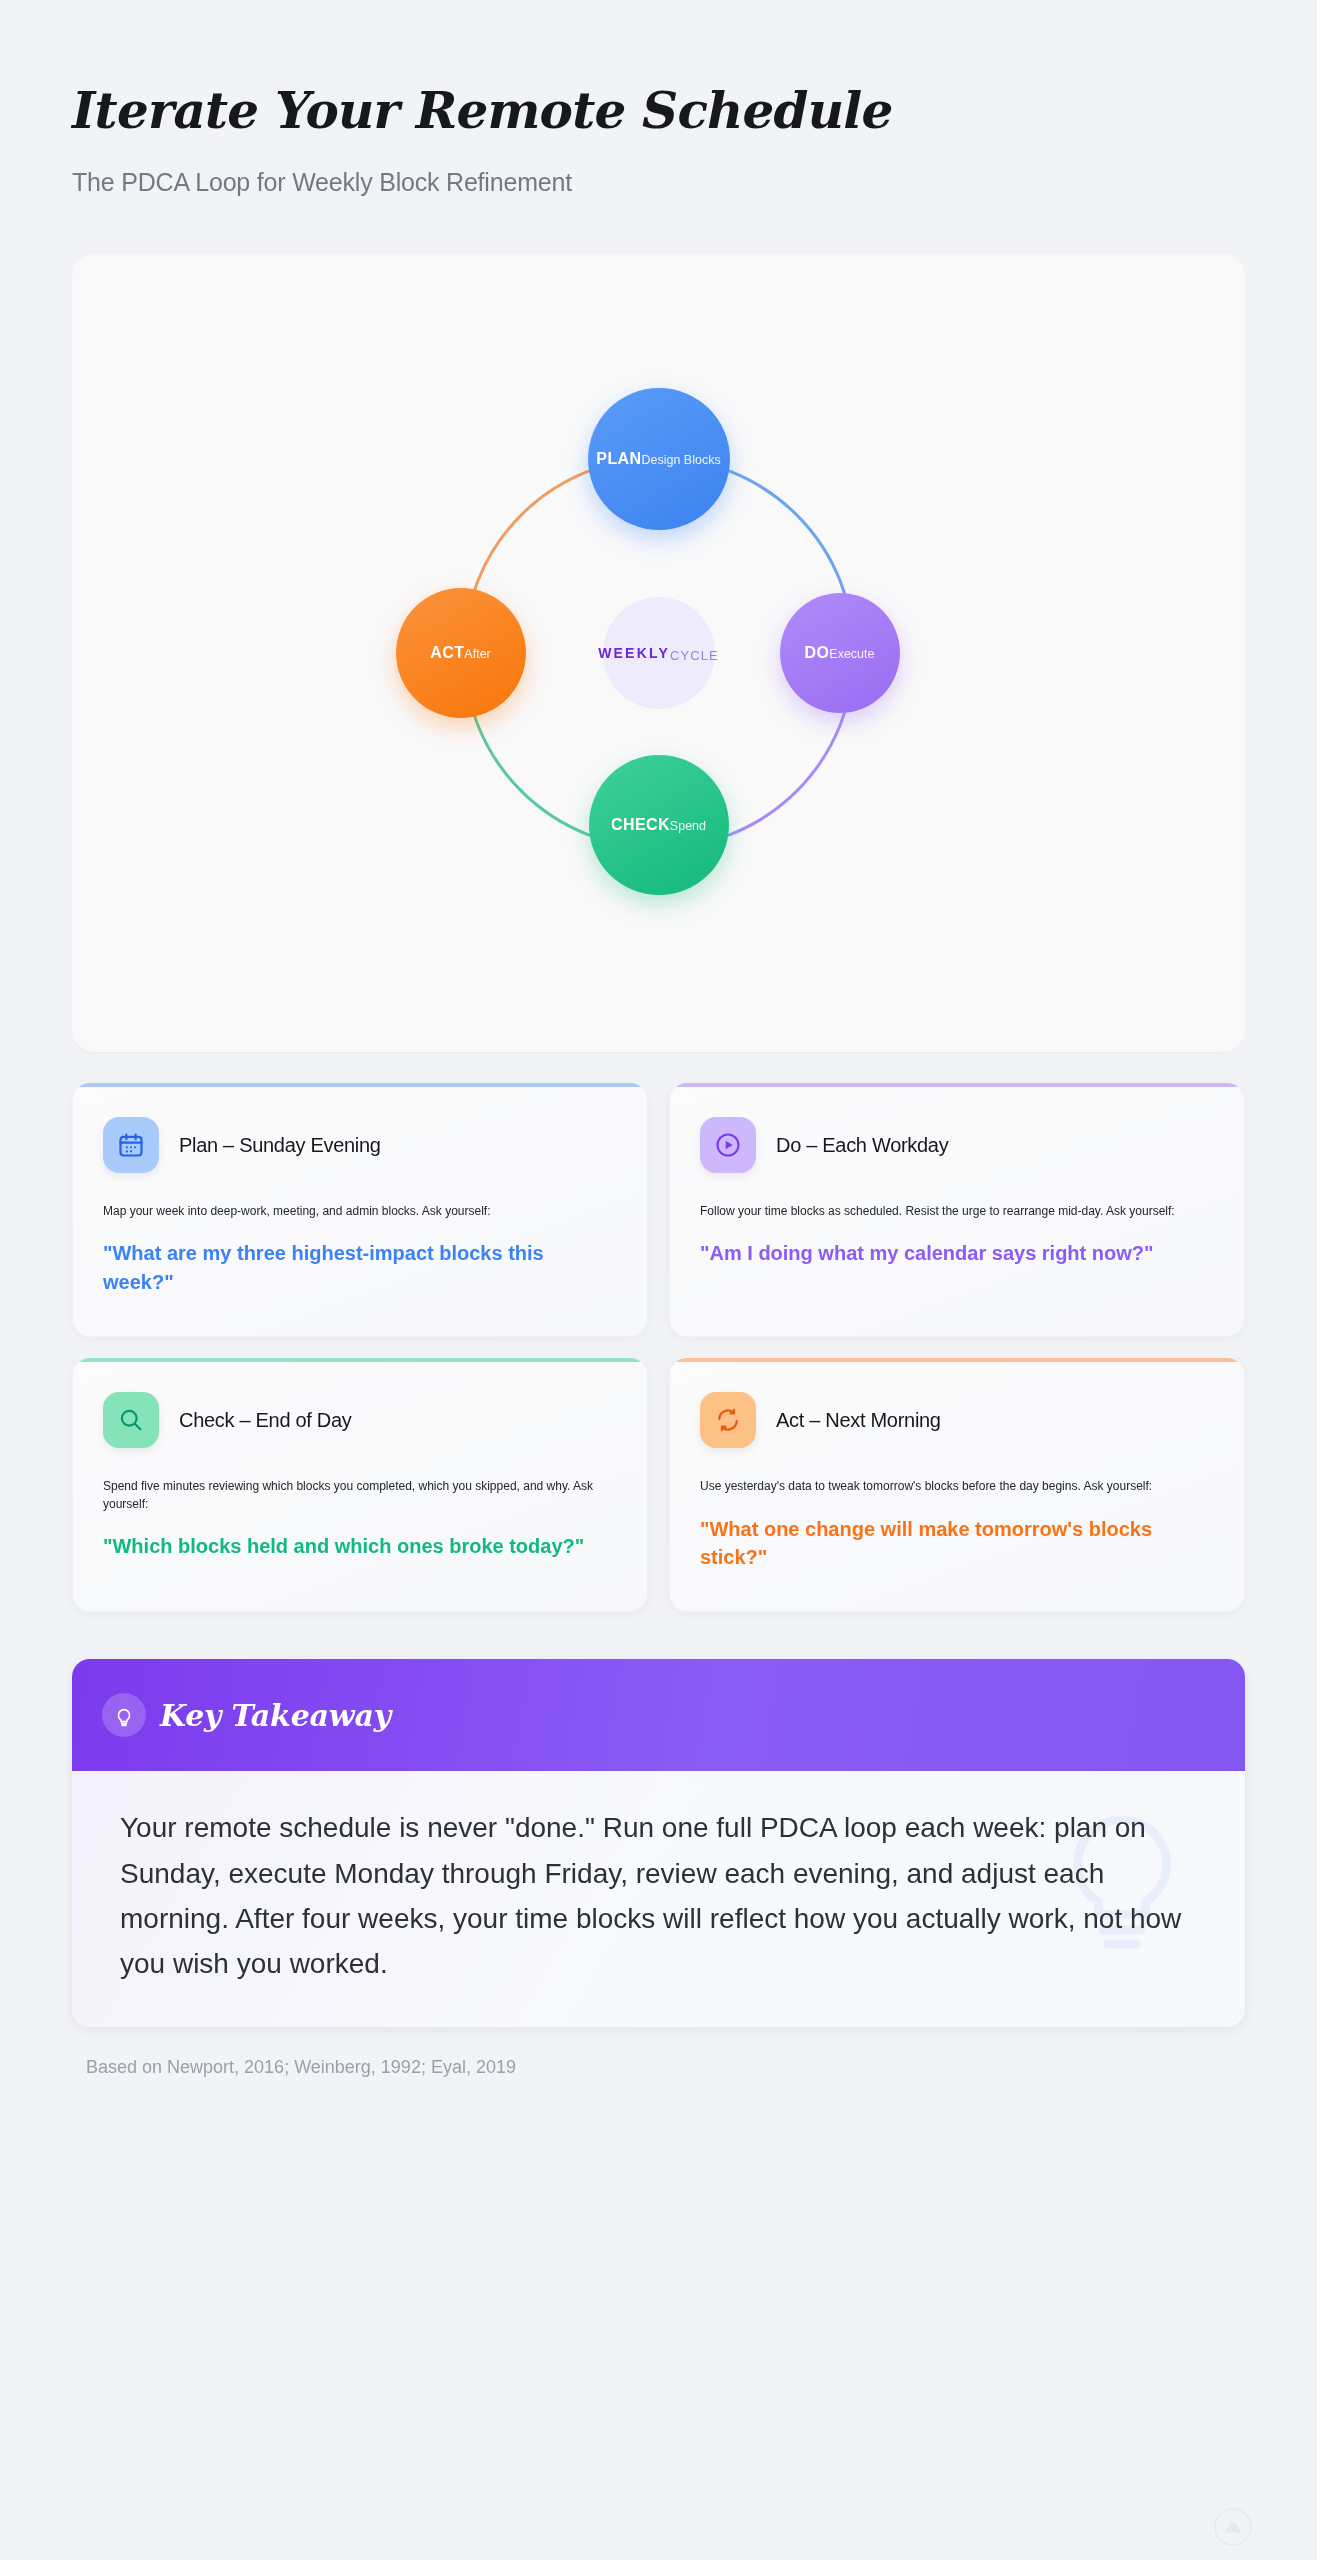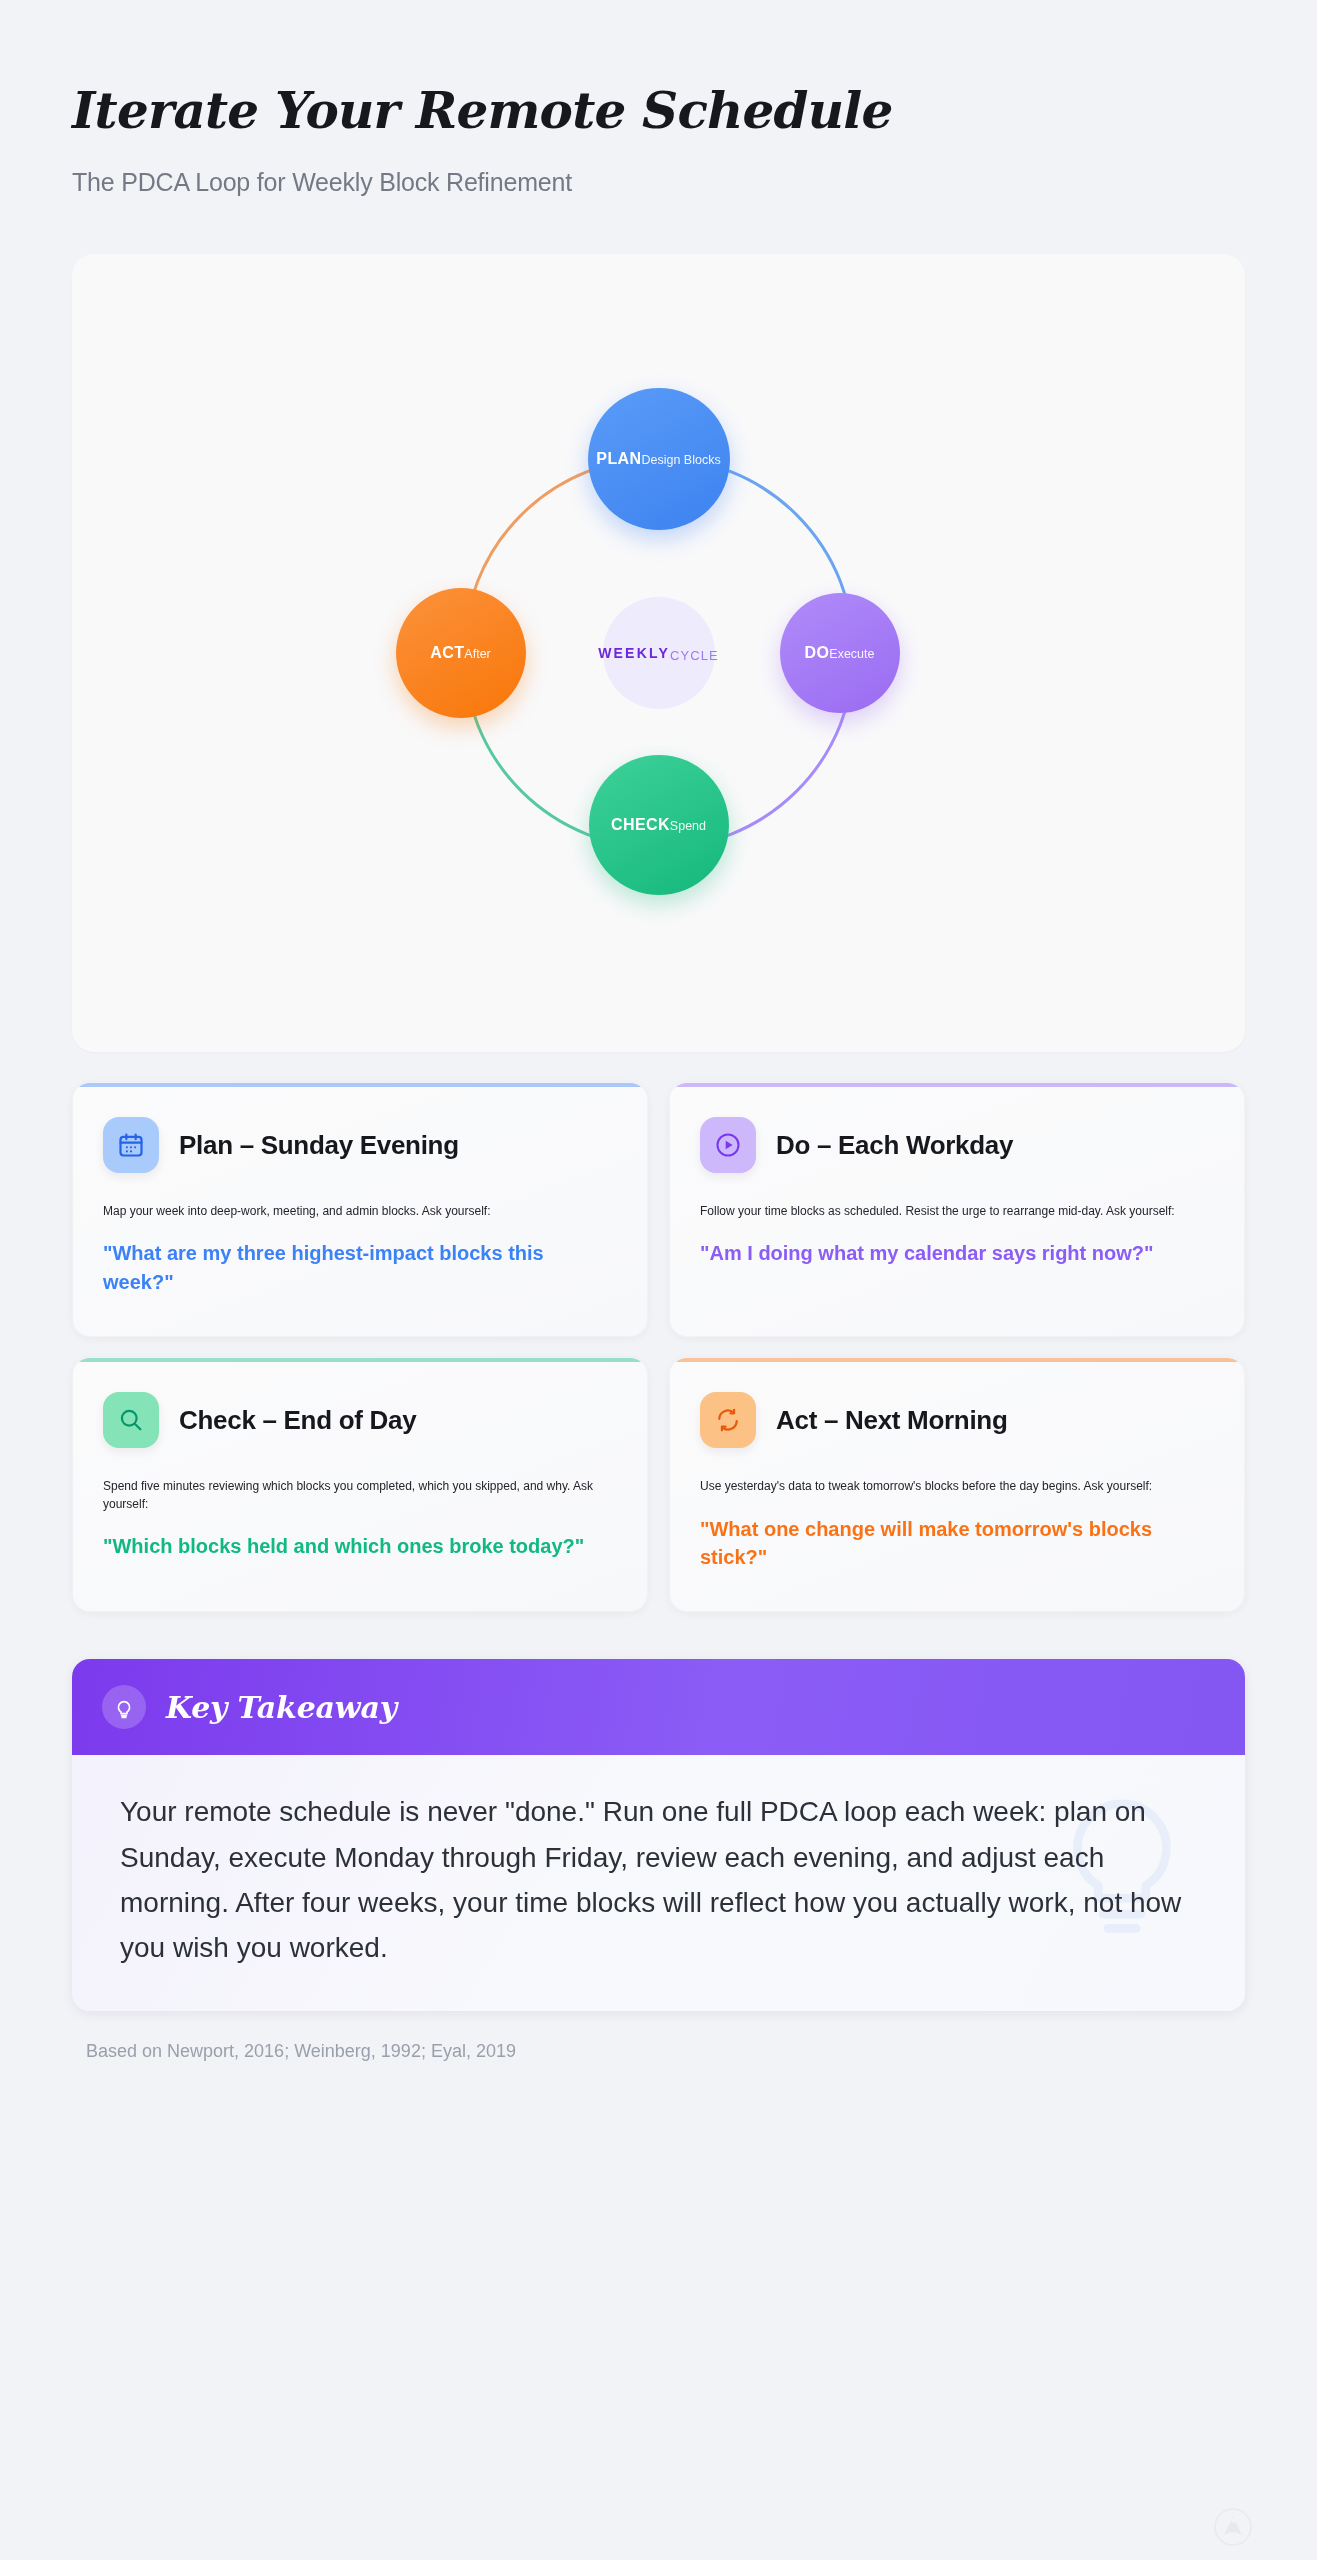--- a/index.html
+++ b/index.html
@@ -143,21 +143,21 @@
   .icon-tile {
     width: 56px; height: 56px;
     border-radius: 16px;
     background: var(--tile);
     display: flex; align-items: center; justify-content: center;
     flex: 0 0 auto;
     box-shadow: 0 4px 10px rgba(30,35,60,.07);
   }
   .icon-tile svg { width: 28px; height: 28px; }
   .card-title {
-    font-size: 26px; font-weight: bold;
+    font-size: 20px; font-weight: normal;
     color: #16181d; letter-spacing: -0.3px;
   }
   .card-body {
     margin-top: 30px;
     font-size: 12px;
     line-height: 1.45;
     color: #22252c;
   }
   .card-quote {
     margin-top: 19px;
@@ -169,22 +169,22 @@
 
   
   .takeaway {
     margin-top: 47px;
     border-radius: 18px;
     overflow: hidden;
     box-shadow: 0 3px 12px rgba(30,25,80,.07);
   }
   .takeaway-head {
     background: linear-gradient(100deg, #7c3aed 0%, #8b5cf6 55%, #8457f3 100%);
-    padding: 26px 30px;
-    display: flex; align-items: center; gap: 20px;
+    padding: 34px 30px;
+    display: flex; align-items: center; gap: 14px;
   }
   .bulb-circle {
     width: 44px; height: 44px; border-radius: 50%;
     background: rgba(255,255,255,.20);
     display: flex; align-items: center; justify-content: center;
     flex: 0 0 auto;
   }
   .bulb-circle svg { width: 24px; height: 24px; }
   .takeaway-title {
     font-family: "DejaVu Serif", "Liberation Serif", serif;

